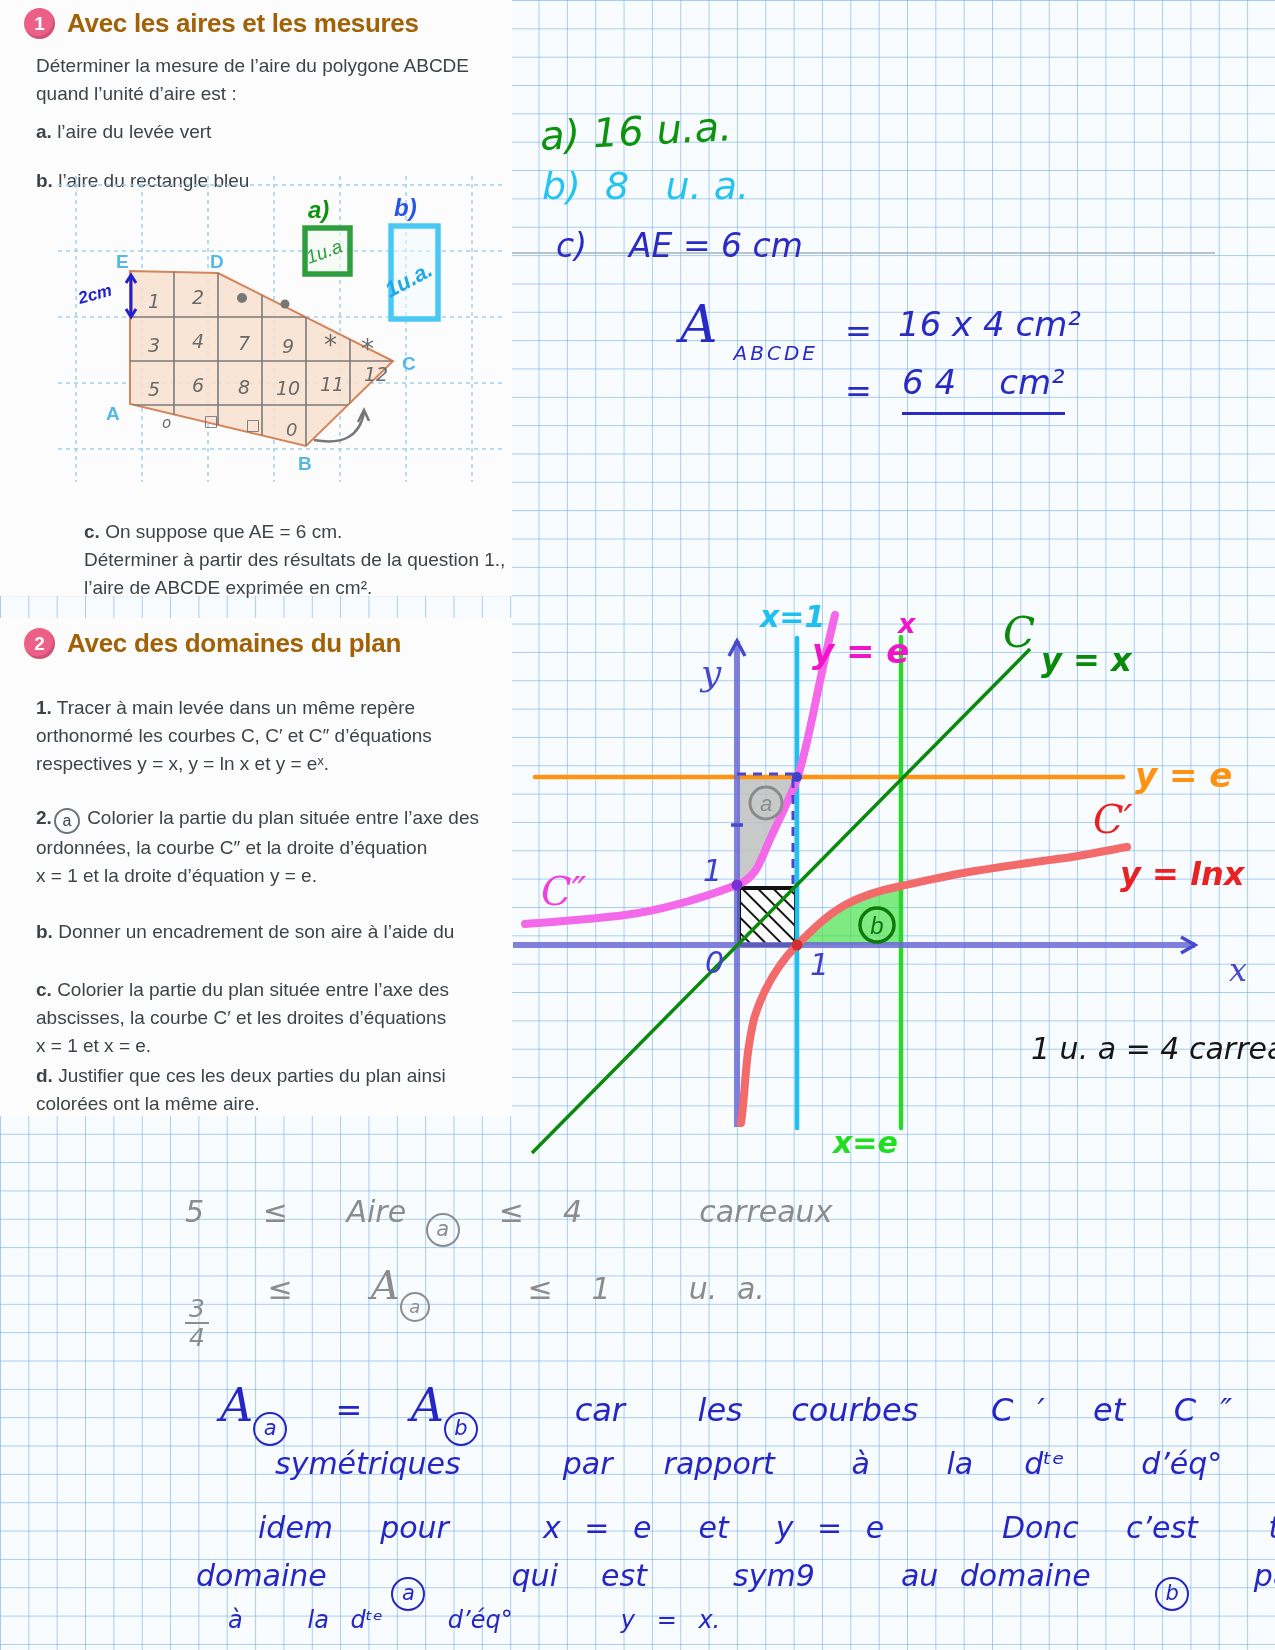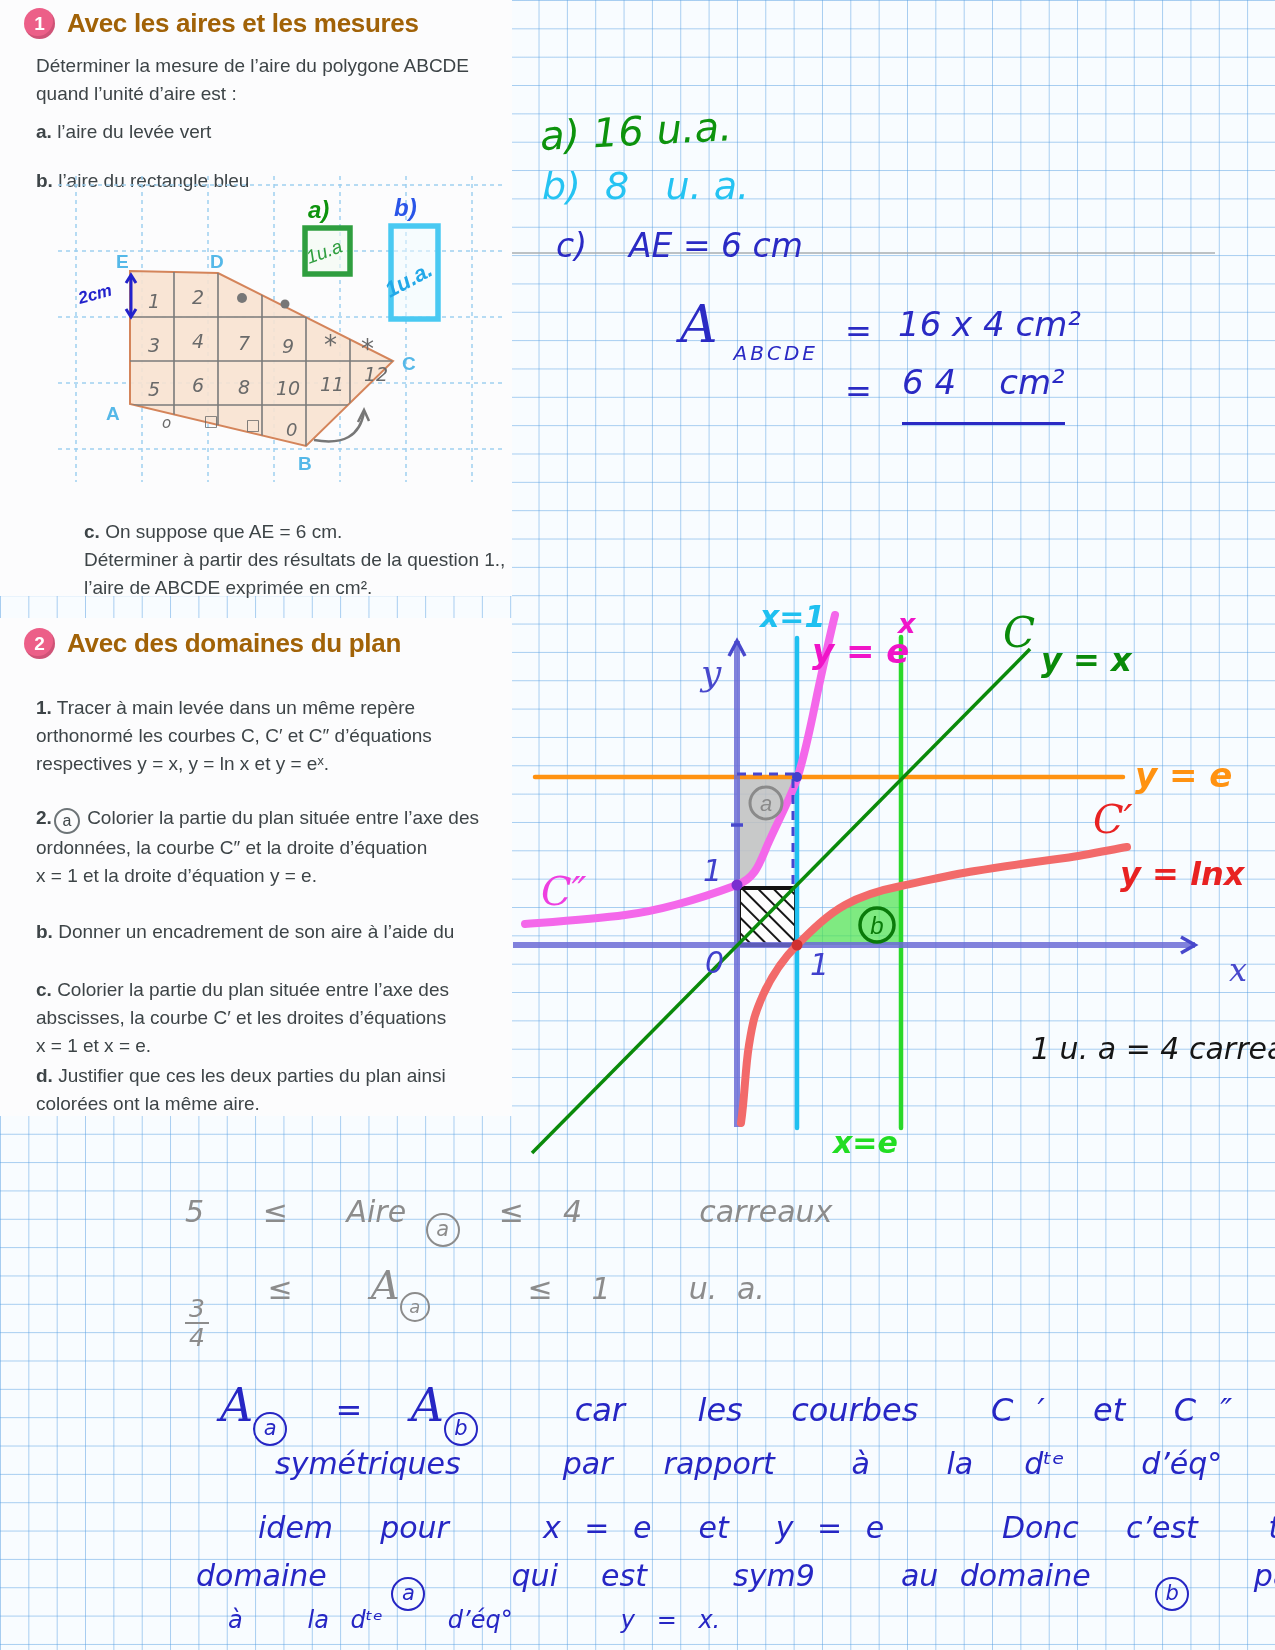--- a/index.html
+++ b/index.html
@@ -27,21 +27,21 @@
   .circ-a{display:inline-block;border:2px solid #6d7477;border-radius:50%;width:22px;height:22px;
     line-height:22px;text-align:center;font-size:16px;vertical-align:-2px;margin:0 2px;}
   
   .hw{font-family:"DejaVu Sans", sans-serif;font-style:italic;position:absolute;white-space:pre;}
   .scriptA{font-family:"DejaVu Serif", serif;font-style:italic;}
   .green{color:#0d930d;} .cyanink{color:#25c3f2;} .blueink{color:#2a2ac4;} .grayink{color:#8c8c8c;}
   .csub{display:inline-block;border:2.5px solid currentColor;border-radius:50%;width:30px;height:30px;
     line-height:29px;text-align:center;font-size:21px;vertical-align:-14px;font-style:italic;}
   .frac{display:inline-flex;flex-direction:column;align-items:center;font-size:25px;line-height:27px;vertical-align:-18px;}
   .frac .num{border-bottom:2.5px solid #8c8c8c;padding:0 4px;}
-  .under{border-bottom:3.5px solid #2a2ac4;padding-bottom:20px;}
+  .under{border-bottom:3.5px solid #2a2ac4;padding-bottom:10px;}
   .conc{color:#2626c4;word-spacing:14px;}
 </style>
 </head>
 <body>
 
 <div class="rule"></div>
 
 <div id="panel1" class="panel">
   <div class="hdr" style="left:24px;top:8px;">
     <div class="badge">1</div>

